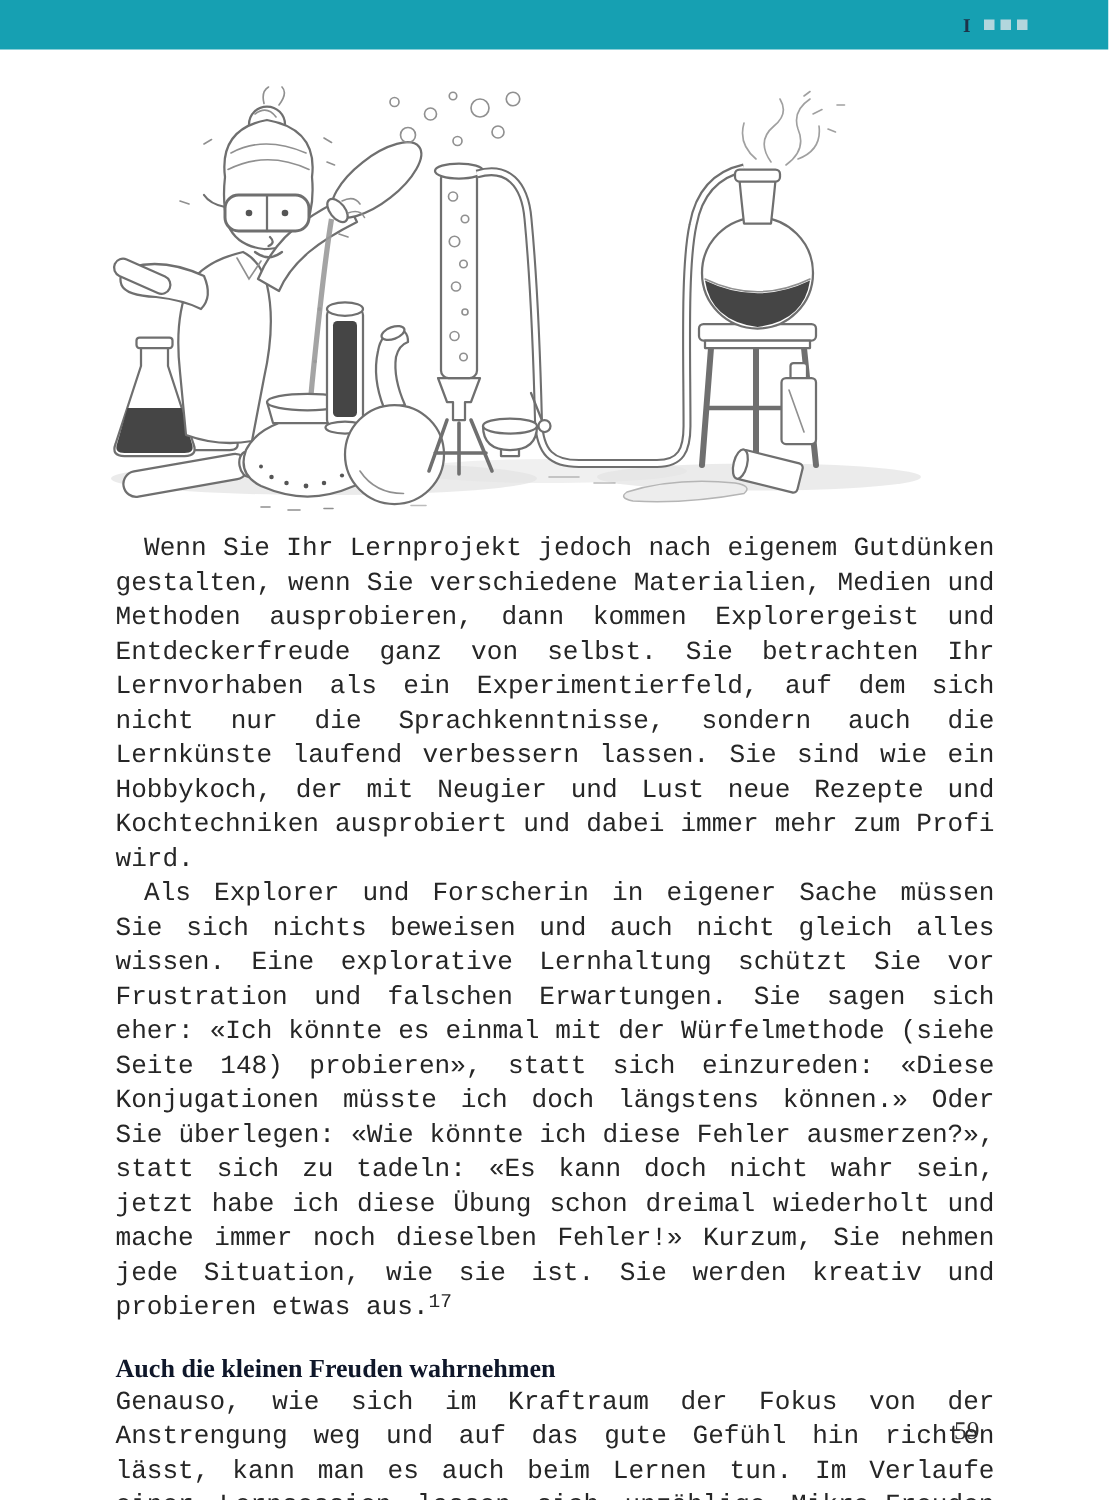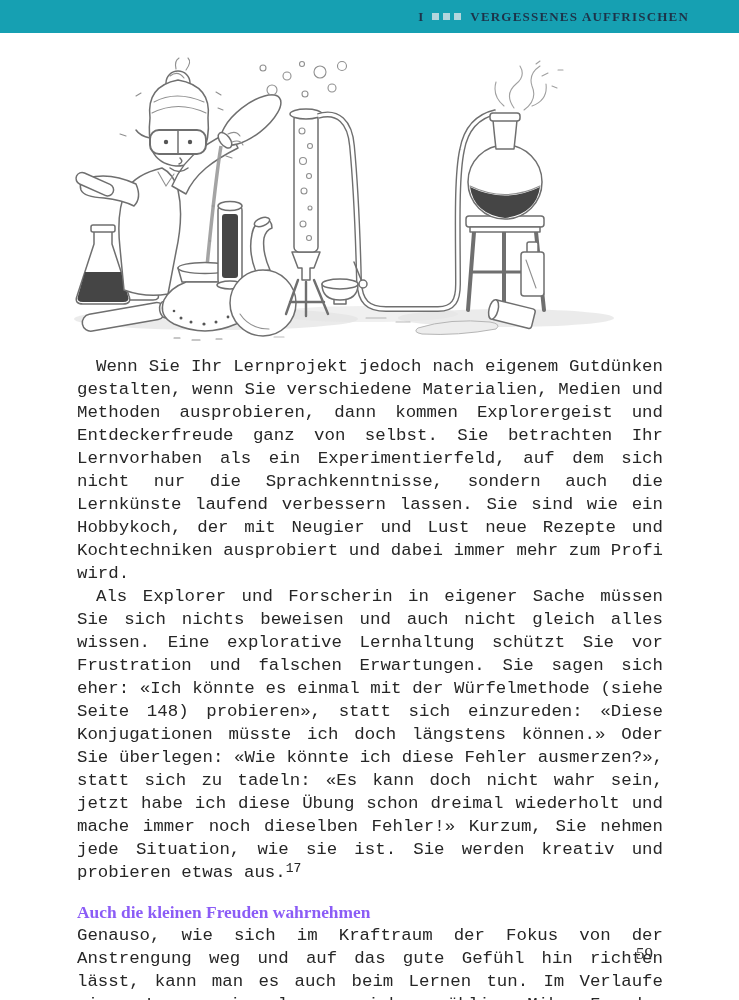--- a/index.html
+++ b/index.html
@@ -33,40 +33,39 @@
   .dark{fill:#454545;stroke:none;}
   .shade{fill:#e3e3e3;stroke:none;}
   
   .text-block{
     position:absolute;left:77px;top:355px;width:586px;
     font-size:17.4px;line-height:23px;color:#262626;text-align:justify;
   }
   .text-block p{margin:0;text-indent:19px;font-family:Liberation Mono, monospace;}
   .text-block p.noindent{text-indent:0;}
   .subheading{
-    margin:17px 0 0 0;font-size:17.4px;line-height:23px;font-weight:bold;color:#8b5cf6;
+    margin:17px 0 0 0;font-size:17.4px;line-height:23px;font-weight:bold;color:#0f172a;
   }
   sup.footnote{font-size:13px;line-height:0;vertical-align:5px;}
   
   .page-number{
     position:absolute;left:636px;top:944px;font-size:17px;color:#333333;
   }
 </style>
 </head>
 <body>
 
 <div class="header-bar">
   <div class="header-inner">
     <span class="section-num">I</span>
     <span style="display:flex;align-items:center;">
         <span class="square"></span>
         <span class="square"></span>
         <span class="square"></span>
       </span>
-    <span class="header-title">VERGESSENES AUFFRISCHEN</span>
   </div>
 </div>
 
 <div class="illustration">
   <svg viewBox="0 0 560 290" xmlns="http://www.w3.org/2000/svg">
 
     <g>
       <ellipse cx="150" cy="263" rx="142" ry="11" class="shade" opacity="0.7"></ellipse>
       <ellipse cx="300" cy="258" rx="92" ry="8" class="shade" opacity="0.55"></ellipse>
       <ellipse cx="440" cy="262" rx="108" ry="9" class="shade" opacity="0.7"></ellipse>

